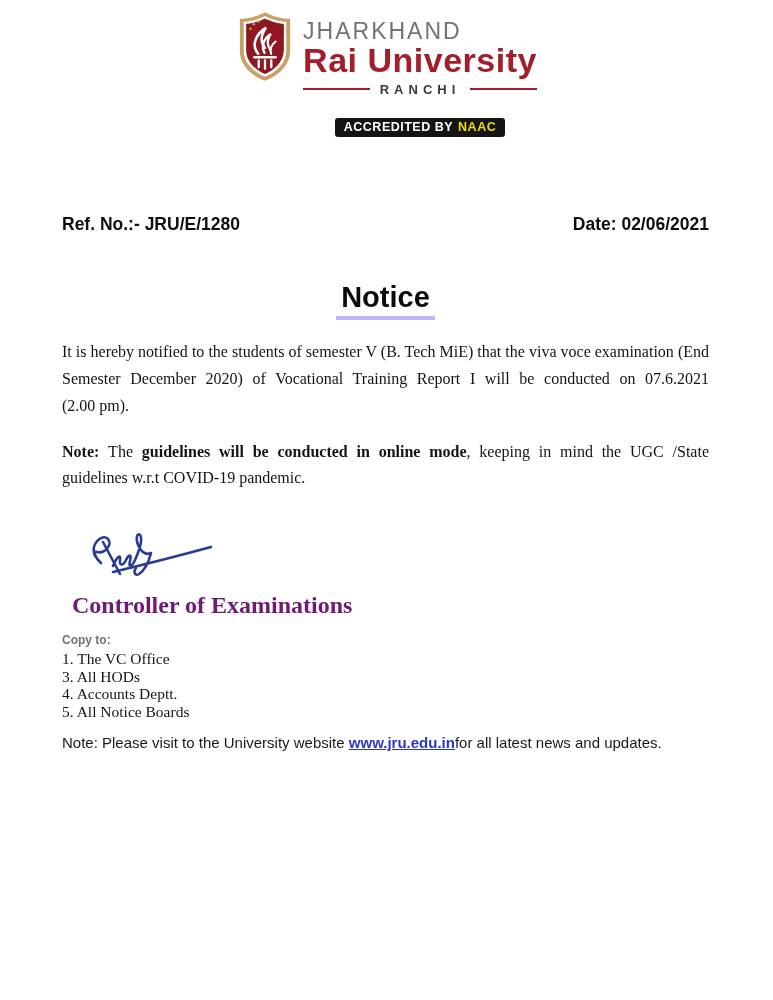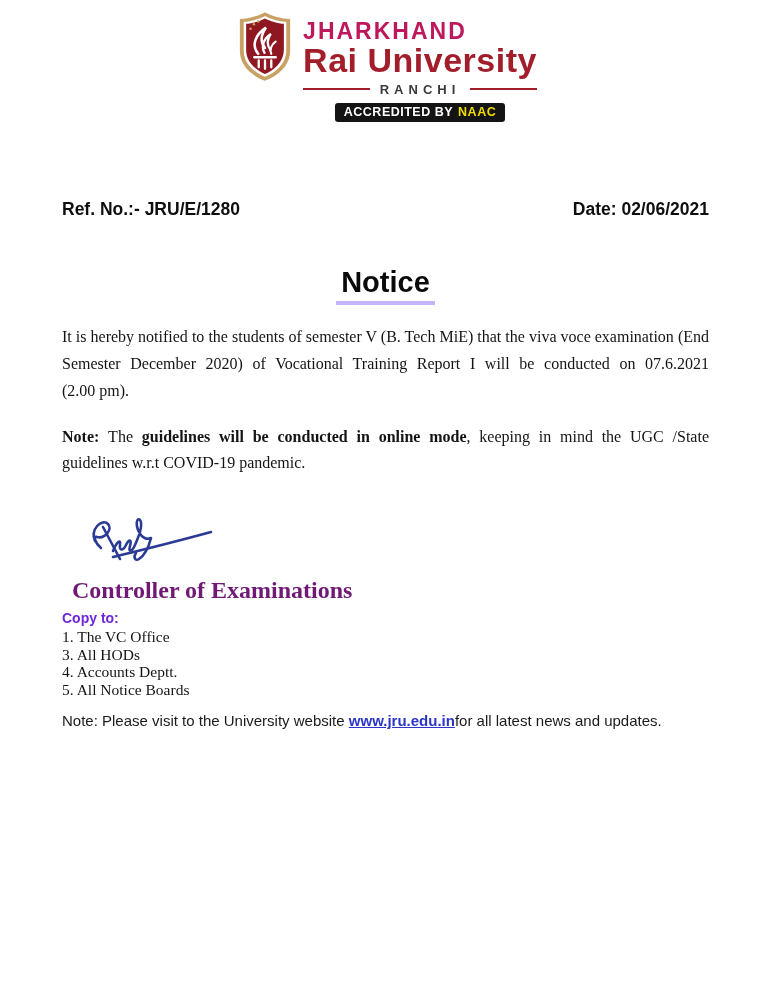--- a/index.html
+++ b/index.html
@@ -19,24 +19,24 @@
     display: flex;
     justify-content: center;
     align-items: flex-start;
     gap: 9px;
     padding-top: 10px;
   }
   .crest { width: 58px; height: 74px; flex: 0 0 auto; }
   .logo-text { display: flex; flex-direction: column; align-items: flex-start; margin-top: 10px; }
   .logo-line1 {
     font-family: "Liberation Sans", sans-serif;
-    font-weight: bold;
+    font-weight: normal;
     font-size: 23px;
     letter-spacing: 2px;
-    color: #be185d;
+    color: #737373;
     line-height: 1.0;
   }
   .logo-line2 {
     font-family: "Liberation Sans", sans-serif;
     font-weight: bold;
     font-size: 34px;
     color: #A21E2B;
     line-height: 1.05;
     letter-spacing: 0.5px;
   }
@@ -52,21 +52,21 @@
   .ranchi {
     font-family: "Liberation Sans", sans-serif;
     font-weight: bold;
     font-size: 13px;
     letter-spacing: 5px;
     color: #3a3a3a;
     line-height: 1;
   }
   .badge {
     align-self: center;
-    margin-top: 7px;
+    margin-top: 22px;
     background: #141414;
     border-radius: 3px;
     padding: 3px 9px 4px 9px;
     font-family: "Liberation Sans", sans-serif;
     font-weight: bold;
     font-size: 12.5px;
     line-height: 1;
     color: #ffffff;
     letter-spacing: 0.5px;
     white-space: nowrap;
@@ -122,24 +122,24 @@
     margin: 10px;
     font-family: "Liberation Serif", serif;
     font-weight: bold;
     font-size: 24px;
     line-height: 20px;
     color: #701a75;
   }
   .copy-label {
     font-family: "Liberation Sans", sans-serif;
     font-weight: bold;
-    font-size: 14px;
+    font-size: 12px;
     line-height: 17px;
-    color: #6d28d9;
-    margin-top: 10px;
+    color: #737373;
+    margin-top: 17px;
   }
   .copy-list { list-style: none; margin: 1px 0 0 0; padding: 0; }
   .copy-list li {
     font-size: 15.5px;
     line-height: 17.5px;
     color: #141414;
   }
 
   .footer-note {
     margin: 13px 0 0 0;

